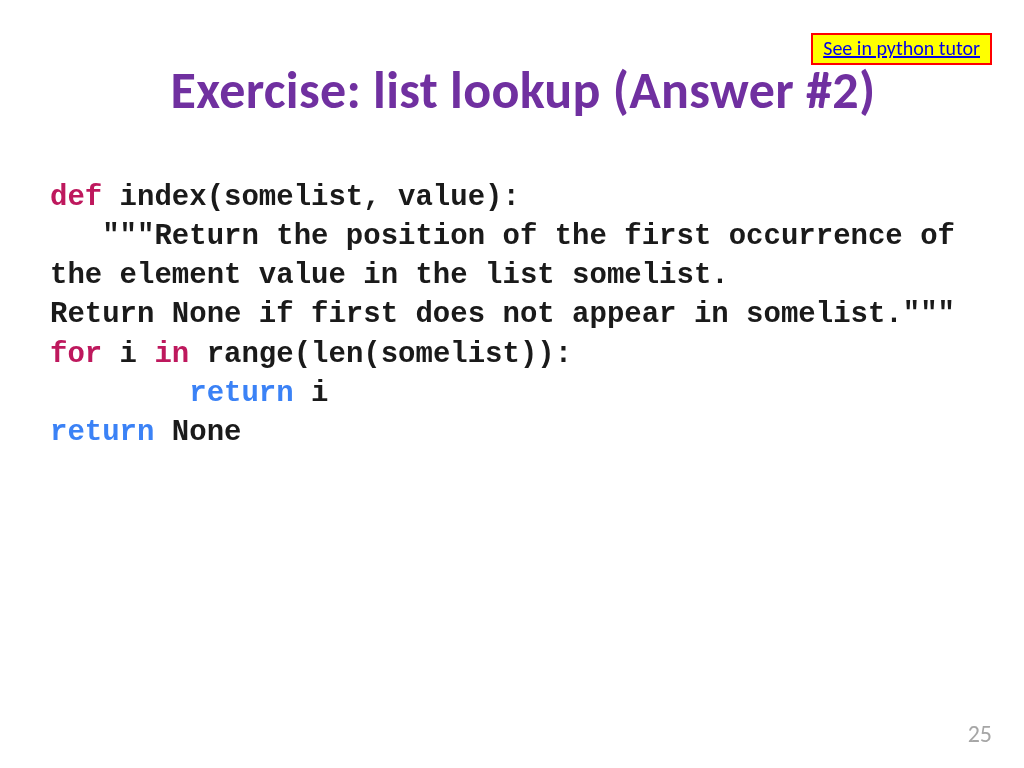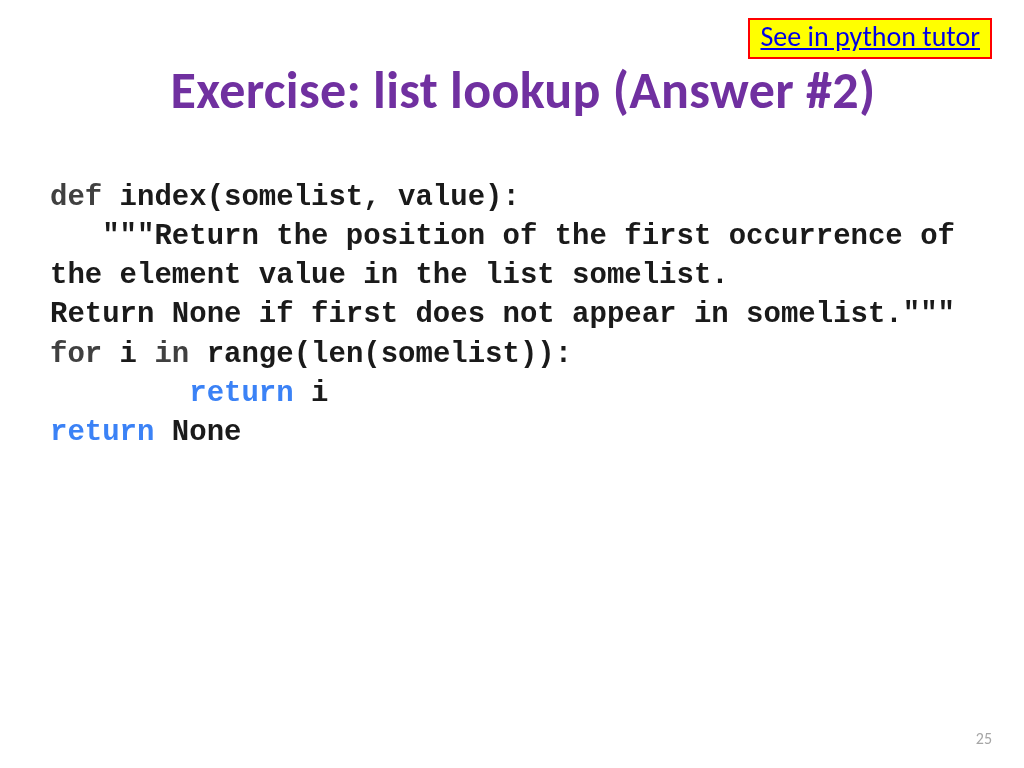--- a/index.html
+++ b/index.html
@@ -13,26 +13,26 @@
     position: relative;
   }
   .slide {
     width: 1024px;
     height: 768px;
     position: relative;
     box-sizing: border-box;
   }
   .link-box {
     position: absolute;
-    top: 18px;
+    top: 33px;
     right: 32px;
     background: #ffff00;
     border: 2px solid #ff0000;
     padding: 2px 10px 4px 10px;
-    font-size: 28px;
+    font-size: 20px;
     line-height: 1.1;
   }
   .link-box a {
     color: #0000e8;
     text-decoration: underline;
   }
   .title {
     position: absolute;
     top: 58px;
     left: 0;
@@ -48,28 +48,28 @@
     position: absolute;
     top: 178px;
     left: 50px;
     width: 924px;
     font-family: "Courier New", monospace;
     font-weight: bold;
     color: #1a1a1a;
     font-size: 29px;
     line-height: 1.35;
   }
-  .kw { color: #404040; }
+  .kw { color: #be185d; }
   .return-kw { color: #3b82f6; }
   .page-num {
     position: absolute;
     bottom: 20px;
     right: 32px;
     color: #a6a6a6;
-    font-size: 16px;
+    font-size: 24px;
     font-family: Calibri, Arial, sans-serif;
   }
 </style>
 </head>
 <body>
 
 <div class="slide">
 
   <div class="link-box">
     <a>See in python tutor</a>

